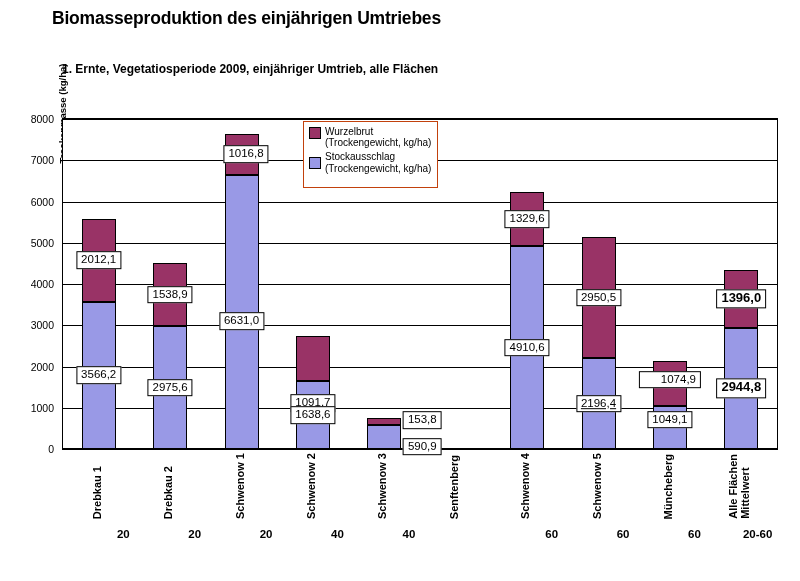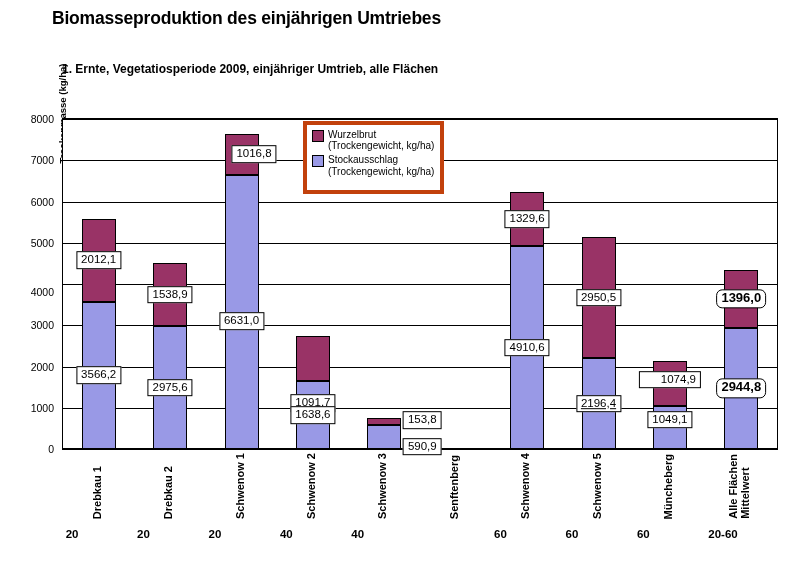--- a/index.html
+++ b/index.html
@@ -125,40 +125,39 @@
     font-size: 11.5px;
     color: #000;
     padding: 1px 4px 2px 4px;
     white-space: nowrap;
     transform: translate(-50%, -50%);
     line-height: 1.1;
   }
   .dlabel.bold {
     font-weight: bold;
     font-size: 13px;
-    border-radius: 6px;
   }
 
   
   #legend {
     position: absolute;
     left: 240px;
     top: 2px;
-    border: 4px solid #c2410c;
+    border: 1px solid #c2410c;
     background: #fff;
     padding: 4px 6px 5px 5px;
     font-size: 10px;
     line-height: 1.12;
   }
   .leg-row {
     display: flex;
     align-items: flex-start;
     margin-bottom: 3px;
   }
-  .leg-row:last-child { margin-bottom: 8px; }
+  .leg-row:last-child { margin-bottom: 8px; align-items: center; }
   .leg-swatch {
     width: 10px;
     height: 10px;
     border: 1px solid #000;
     margin-right: 4px;
     margin-top: 1px;
     flex: 0 0 auto;
   }
   .leg-sw-wurzel { background: #993366; }
   .leg-sw-stock { background: #9999e6; }
@@ -196,21 +195,21 @@
     position: absolute;
     left: 62px;
     top: 528px;
     width: 716px;
     height: 22px;
   }
   .age-cell {
     position: absolute;
     top: 0;
     width: 64px;
-    text-align: left;
+    text-align: right;
     font-size: 11.5px;
     font-weight: bold;
   }
 
   #xlabel {
     position: absolute;
     left: 0;
     top: 558px;
     width: 800px;
     text-align: center;
@@ -224,21 +223,21 @@
 <div id="page">
 
   <div class="title">Biomasseproduktion des einjährigen Umtriebes</div>
   <div class="subtitle2">1. Ernte, Vegetatiosperiode 2009, einjähriger Umtrieb, alle Flächen</div>
 
   <div id="ytick-area">
       <div class="ytick" style="top: 331px;">0</div>
       <div class="ytick" style="top: 289.75px;">1000</div>
       <div class="ytick" style="top: 248.5px;">2000</div>
       <div class="ytick" style="top: 207.25px;">3000</div>
-      <div class="ytick" style="top: 166px; margin-top: 8px;">4000</div>
+      <div class="ytick" style="top: 166px;">4000</div>
       <div class="ytick" style="top: 124.75px;">5000</div>
       <div class="ytick" style="top: 83.5px;">6000</div>
       <div class="ytick" style="top: 42.25px;">7000</div>
       <div class="ytick" style="top: 1px;">8000</div>
     </div>
   <div id="ylabel">Trockenmasse (kg/ha)</div>
 
   <div id="plot-frame">
     <div id="gridlines">
         <div class="gridline" style="top: 329px;"></div>
@@ -287,21 +286,21 @@
         <div class="bar-col" style="left: 661.3px; height: 330px;">
           <div class="seg seg-stock" style="top: 208.527px; height: 121.473px;"></div>
           <div class="seg seg-wurzel" style="top: 150.942px; height: 57.585px;"></div>
         </div>
       </div>
     <div id="labels">
         <div class="dlabel" style="left: 35.7px; top: 141.395px;">2012,1</div>
         <div class="dlabel" style="left: 35.7px; top: 256.447px;">3566,2</div>
         <div class="dlabel" style="left: 107.1px; top: 175.517px;">1538,9</div>
         <div class="dlabel" style="left: 107.1px; top: 268.628px;">2975,6</div>
-        <div class="dlabel" style="left: 191px; top: 35.4997px;">1016,8</div>
+        <div class="dlabel" style="left: 183px; top: 35.4997px;">1016,8</div>
         <div class="dlabel" style="left: 178.5px; top: 202.125px;">6631,0</div>
         <div class="dlabel" style="left: 249.9px; top: 239.891px; margin-top: 44px;">1091,7</div>
         <div class="dlabel" style="left: 249.9px; top: 296.204px;">1638,6</div>
         <div class="dlabel" style="left: 359.3px; top: 301.281px;">153,8</div>
         <div class="dlabel" style="left: 359.3px; top: 327.625px;">590,9</div>
         <div class="dlabel" style="left: 464.1px; top: 100.015px;">1329,6</div>
         <div class="dlabel" style="left: 464.1px; top: 228.719px;">4910,6</div>
         <div class="dlabel" style="left: 535.5px; top: 178.544px;">2950,5</div>
         <div class="dlabel" style="left: 535.5px; top: 284.699px; text-decoration: underline;">2196,4</div>
         <div class="dlabel" style="left: 606.9px; top: 260.555px; padding-left: 21px;">1074,9</div>

